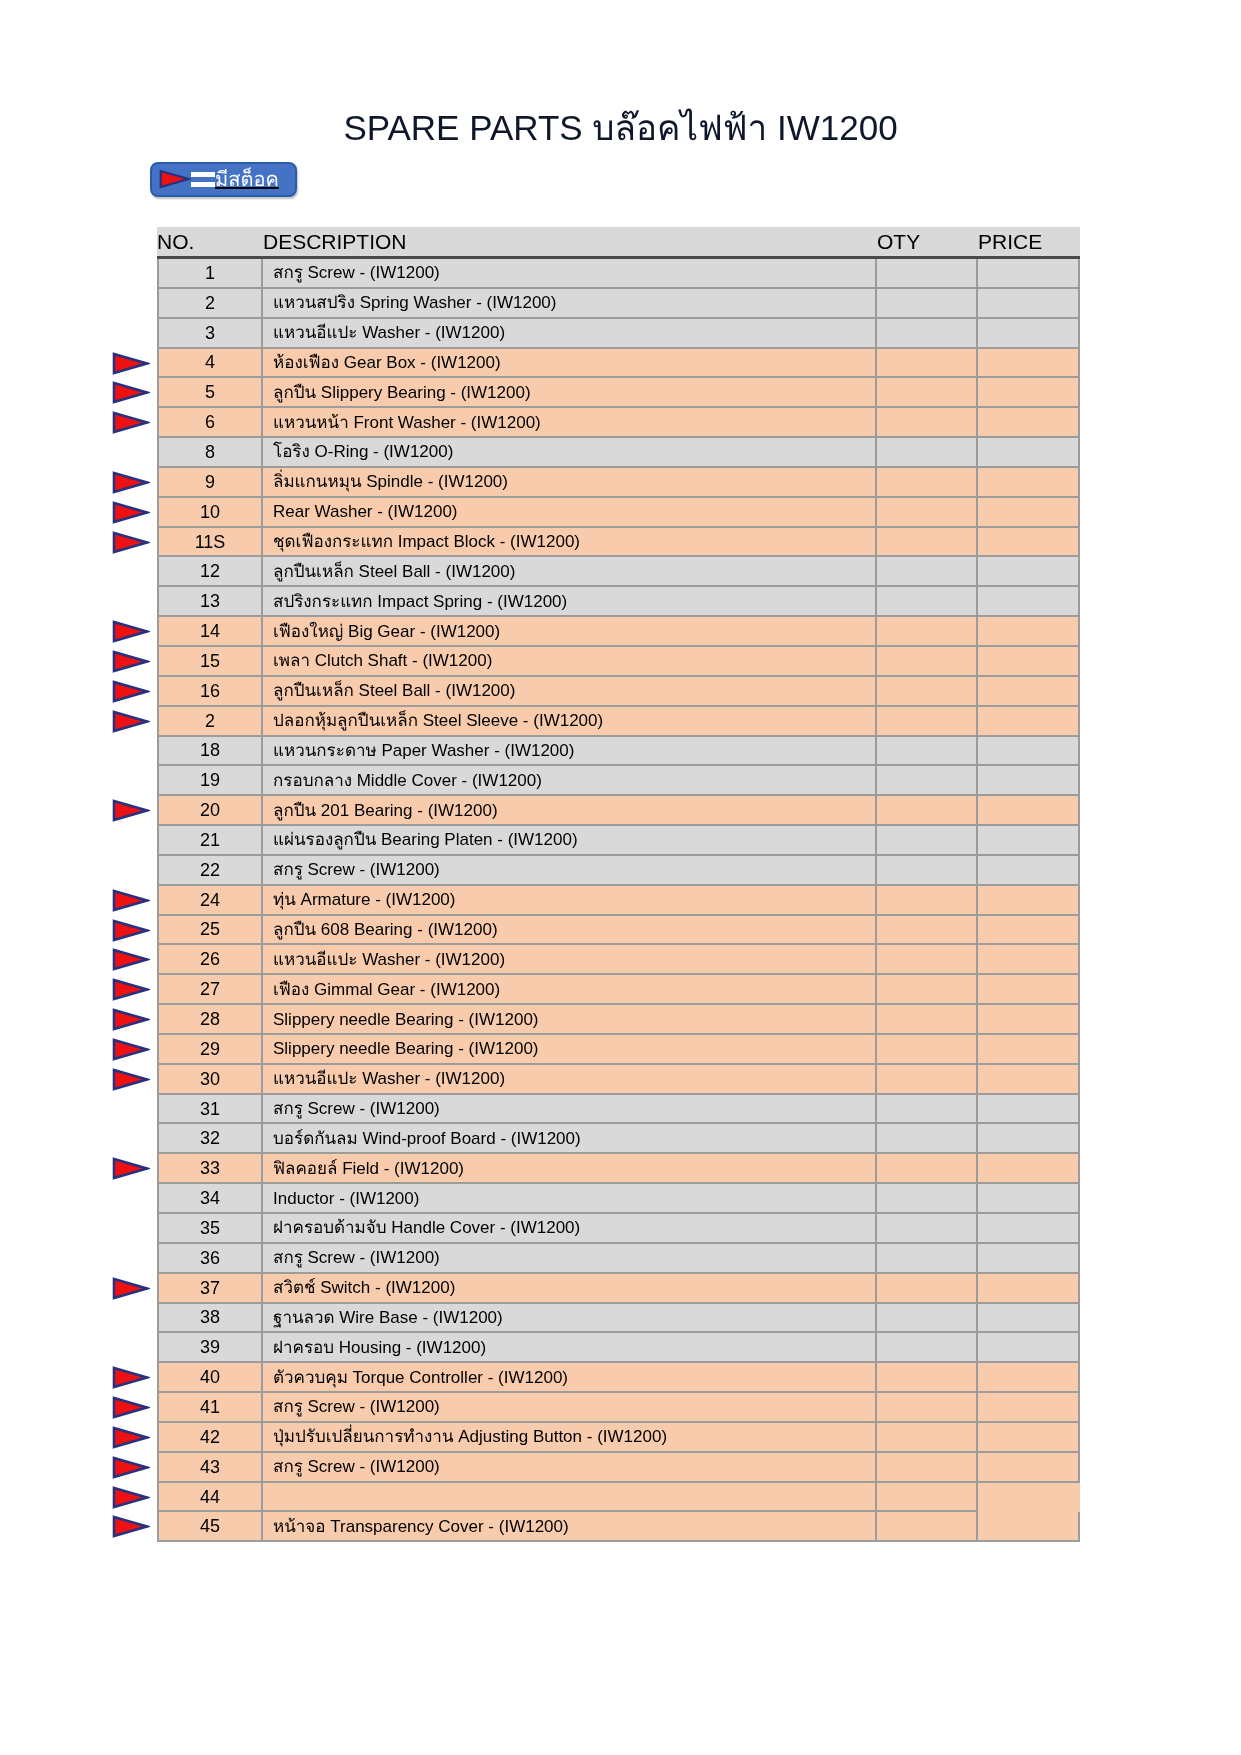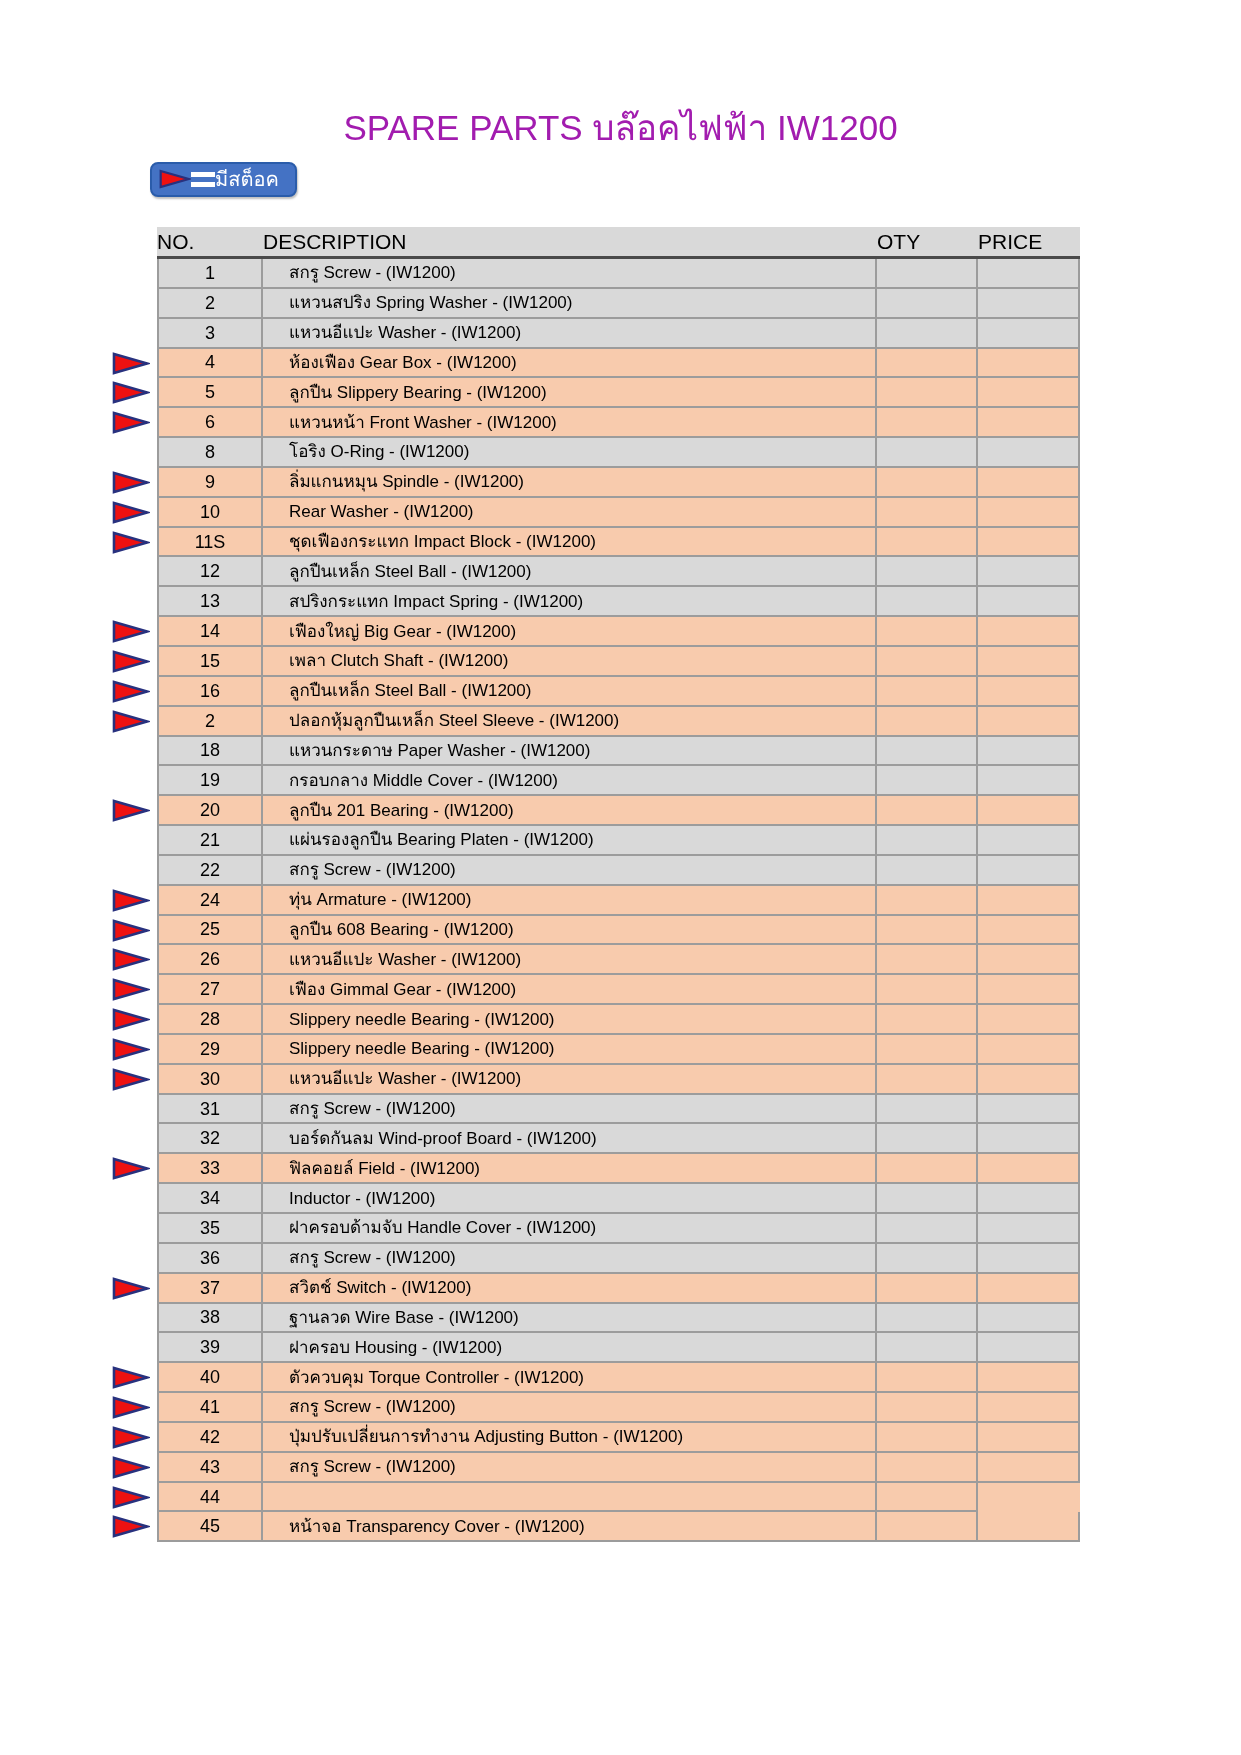--- a/index.html
+++ b/index.html
@@ -7,31 +7,32 @@
     position:relative;
     width:1241px;height:1755px;
     background:#fff;
     font-family:"Liberation Sans","DejaVu Sans",sans-serif;
     color:var(--text,#000);
     overflow:hidden;
   }
   .title{
     position:absolute;top:100px;left:0;width:1241px;
     margin:0;text-align:center;
-    font-size:35px;font-weight:400;color:#a21caf;
+    font-size:35px;font-weight:400;color:#0f172a;
     letter-spacing:0px;
   }
   .legend{
     position:absolute;top:162px;left:150px;
     display:inline-flex;align-items:center;
     background:var(--legend-bg,#4472C4);
     border:2px solid var(--legend-border,#2A5CAA);
     border-radius:8px;
     padding:4px 16px 5px 7px;
     box-shadow:1px 2px 2px rgba(0,0,0,0.25);
+    text-decoration:underline;
   }
   .legend .tri svg{display:block;}
   .eq-bars{
     display:inline-block;width:24px;height:15px;
     border-top:5px solid #fff;border-bottom:5px solid #fff;
     box-sizing:border-box;
   }
   .legend-label{color:#fff;font-size:20px;line-height:22px;}
 
   .table{position:absolute;left:157px;top:227px;width:923px;}
@@ -52,21 +53,21 @@
   .tbody .row.stock{background:var(--in-stock-row,#F8CBAD);}
   .cell{
     display:flex;align-items:center;
     border-right:2px solid var(--grid-line,#9C9C9C);
     border-bottom:2px solid var(--grid-line,#9C9C9C);
     box-sizing:border-box;
     font-size:17px;line-height:1;
     white-space:nowrap;overflow:visible;
   }
   .cell.no{justify-content:center;border-left:2px solid var(--grid-line,#9C9C9C);font-size:18px;}
-  .cell.desc{padding-left:26px;}
+  .cell.desc{padding-left:10px;}
   .row-arrow{
     position:absolute;left:-45px;top:3px;width:38px;height:23px;
   }
   .row-arrow svg{display:block;}
 </style>
 </head>
 <body>
 
 <div class="page">
 

